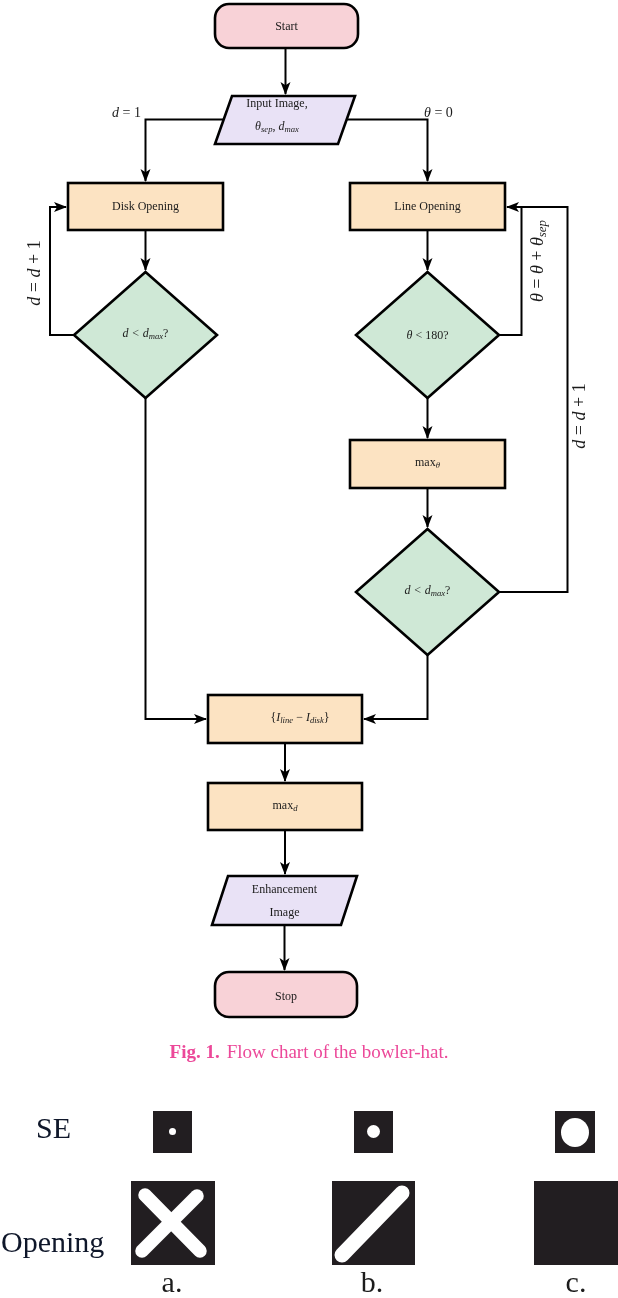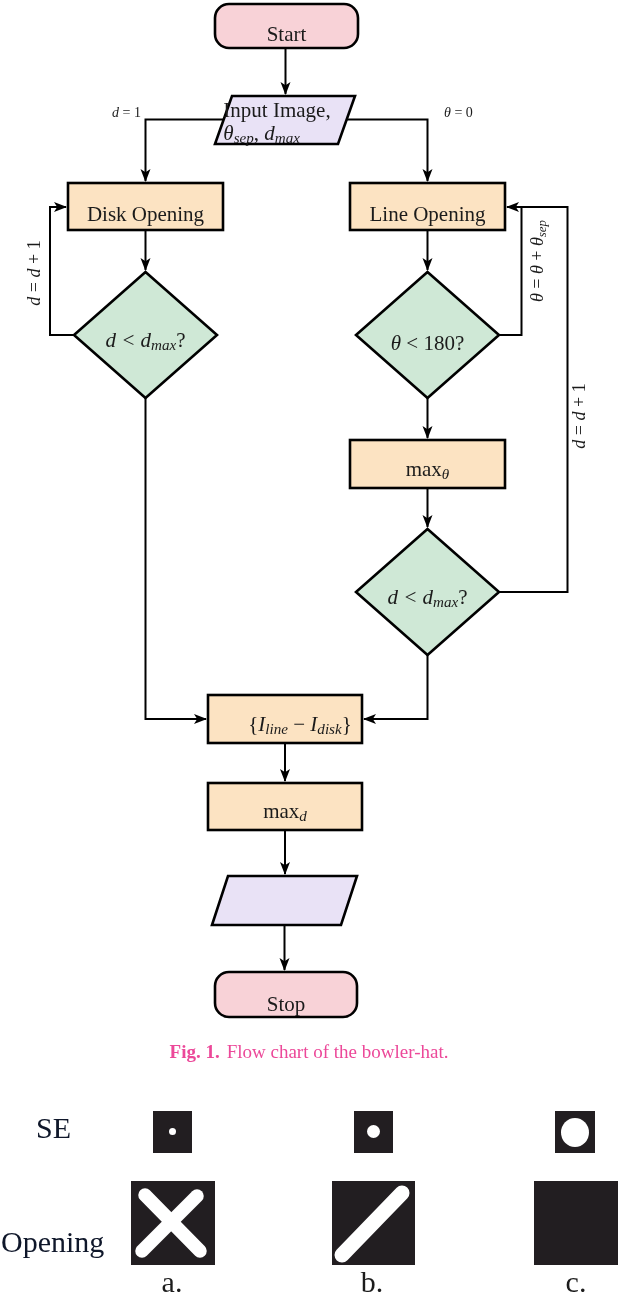--- a/index.html
+++ b/index.html
@@ -1,20 +1,20 @@
 <!DOCTYPE html>
 <html><head>
 <meta charset="utf-8">
 <style>
   html,body{margin:0;padding:0;background:#fff;}
   .page{position:relative;width:618px;height:1298px;background:#ffffff;overflow:hidden;
         font-family:"Liberation Serif", serif;color:#1b1b1b;}
   .layer{position:absolute;left:0;top:0;}
   .lbl{position:absolute;display:flex;align-items:center;justify-content:center;
-       text-align:left;font-size:21px;line-height:23px;white-space:nowrap;margin-top:8px;}
+       text-align:center;font-size:12px;line-height:23px;white-space:nowrap;}
   .multi{white-space:normal;}
   .edge{position:absolute;font-size:14px;white-space:nowrap;}
   .rot{position:absolute;font-size:18px;white-space:nowrap;display:flex;
        align-items:center;justify-content:center;transform:rotate(-90deg);}
   .it{font-style:italic;}
   .sb{font-style:italic;font-size:72%;vertical-align:-0.22em;}
   .caption{position:absolute;left:0;top:1041px;width:618px;text-align:center;
            font-size:19px;color:#ec4899;}
   .caption .cap-label{font-weight:bold;}
   .caption .cap-text{margin-left:7px;}
@@ -74,21 +74,21 @@
   <div class="lbl multi" style="left:214px;top:94px;width:126px;height:45px;">
     <div>
       <span>Input Image,</span><br>
       <span class="it">θ</span><span class="sb">sep</span><span>, </span><span class="it">d</span><span class="sb">max</span>
     </div>
   </div>
 
   <div class="edge" style="left:71px;top:105px;width:70px;text-align:right;">
     <span class="it">d</span><span> = 1</span>
   </div>
-  <div class="edge" style="left:444px;top:105px;width:70px;text-align:left;">
+  <div class="edge" style="left:424px;top:105px;width:70px;text-align:left;">
     <span class="it">θ</span><span> = 0</span>
   </div>
 
   <div class="lbl" style="left:68px;top:183px;width:155px;height:47px;">Disk Opening</div>
   <div class="lbl" style="left:350px;top:183px;width:155px;height:47px;">Line Opening</div>
 
   <div class="lbl" style="left:74px;top:272px;width:143px;height:126px;">
     <span><span class="it">d &lt; d</span><span class="sb">max</span><span>?</span></span>
   </div>
 
@@ -115,20 +115,26 @@
   </div>
 
   <div class="lbl" style="left:223px;top:695px;width:154px;height:48px;">
     <span><span>{</span><span class="it">I</span><span class="sb">line</span><span> − </span><span class="it">I</span><span class="sb">disk</span><span>}</span></span>
   </div>
 
   <div class="lbl" style="left:208px;top:783px;width:154px;height:47px;">
     <span><span>max</span><span class="sb">d</span></span>
   </div>
 
+  <div class="lbl multi" style="left:212px;top:876px;width:145px;height:49px;">
+    <div>
+      <span>Enhancement</span><br>
+      <span>Image</span>
+    </div>
+  </div>
 
   <div class="lbl" style="left:215px;top:972px;width:142px;height:48px;">Stop</div>
 
   <div class="caption">
     <span class="cap-label">Fig. 1.</span><span class="cap-text">Flow chart of the bowler-hat.</span>
   </div>
 
   <div class="f2label" style="left:36px;top:1111px;">SE</div>
   <div class="f2label" style="left:1px;top:1225px;">Opening</div>
 

